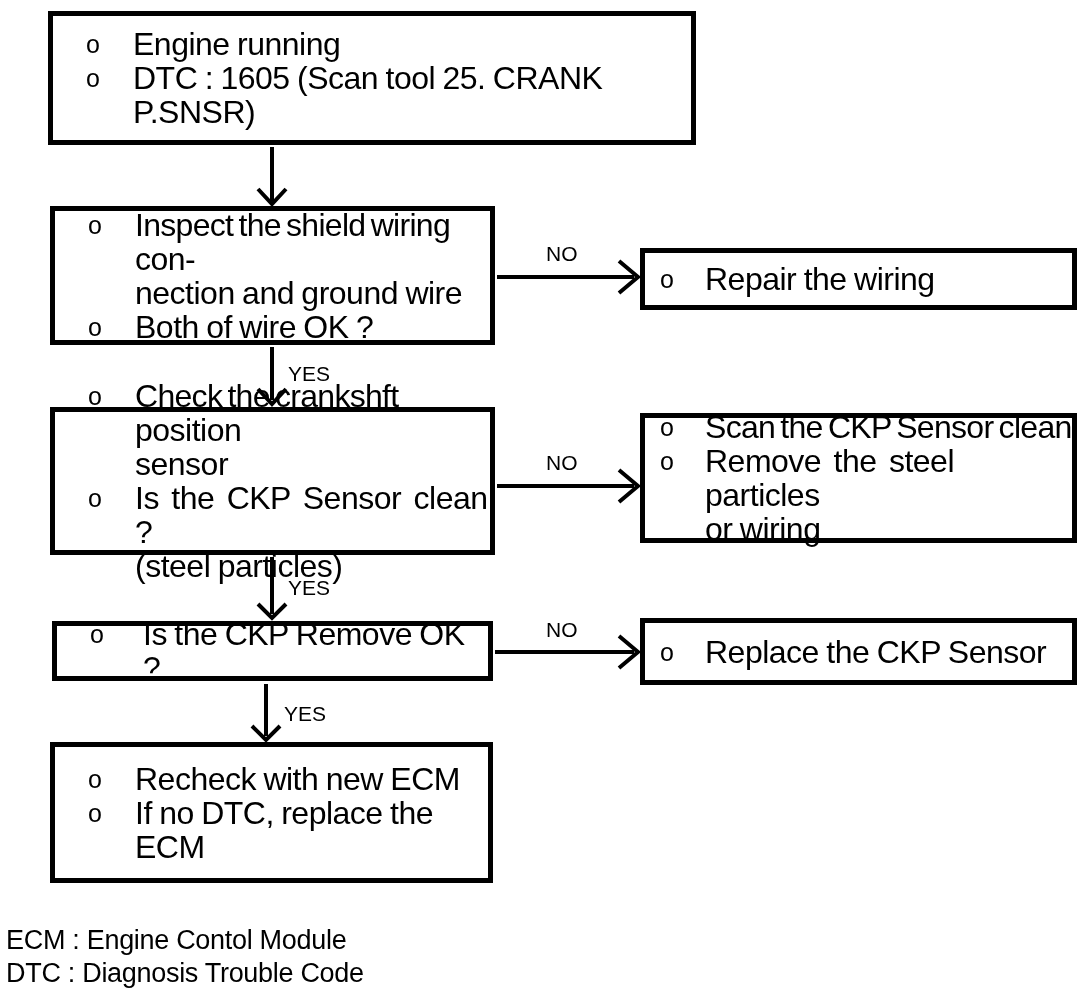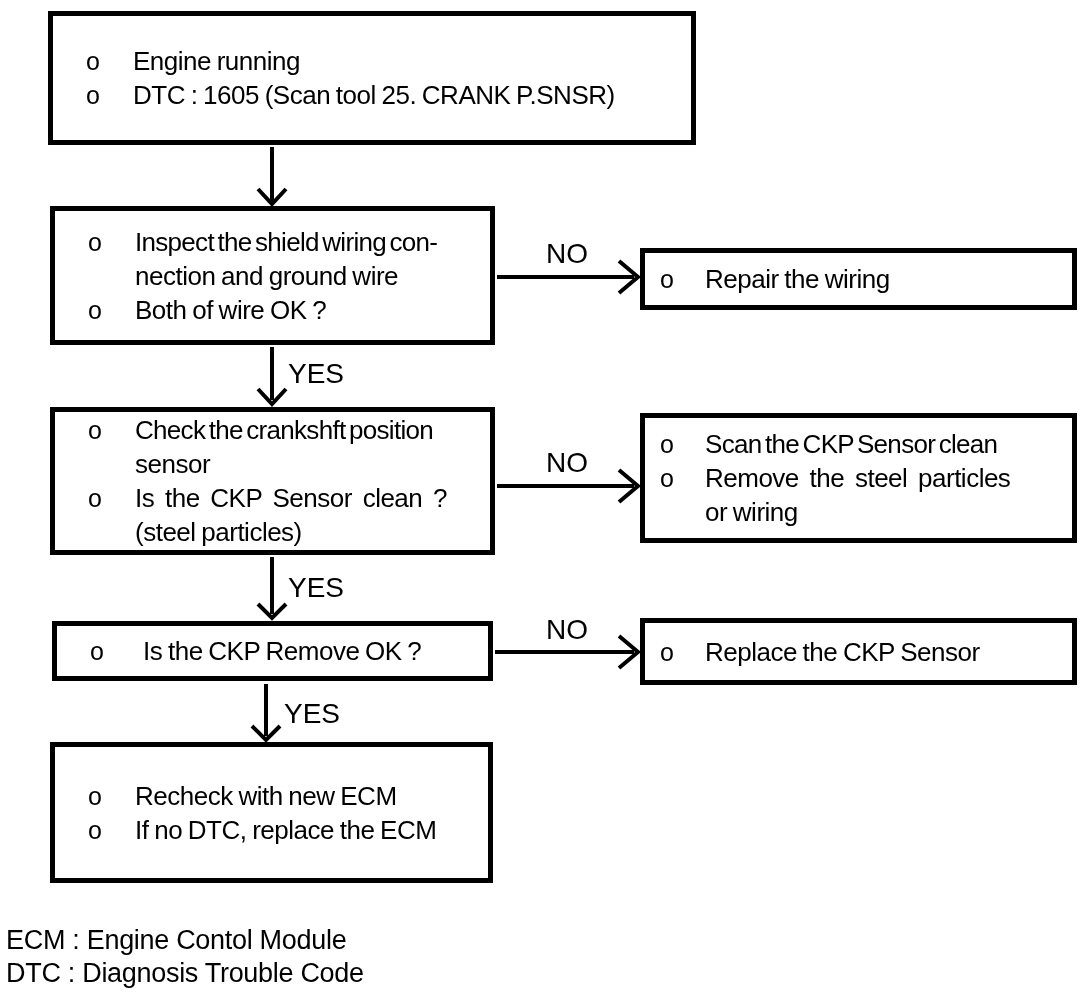--- a/index.html
+++ b/index.html
@@ -25,30 +25,30 @@
   .bullet {
     flex: none;
     width: 47px;
     padding-left: 33px;
     font-size: 25px;
     line-height: 34px;
   }
   .rbox .bullet { width: 45px; padding-left: 15px; }
   .txt {
     white-space: pre-line;
-    font-size: 26px;
+    font-size: 32px;
     line-height: 34px;
     letter-spacing: -0.5px;
     word-spacing: -1px;
   }
   .wide-first::first-line { word-spacing: 4px; }
   .tight-first::first-line { word-spacing: -3px; letter-spacing: -0.7px; }
   .label {
     position: absolute;
-    font-size: 28px;
+    font-size: 21px;
     line-height: 28px;
     letter-spacing: 0;
   }
   #arrows { position: absolute; left: 0; top: 0; }
   #legend {
     position: absolute;
     left: 6px;
     top: 924px;
     font-size: 27px;
     line-height: 33px;

